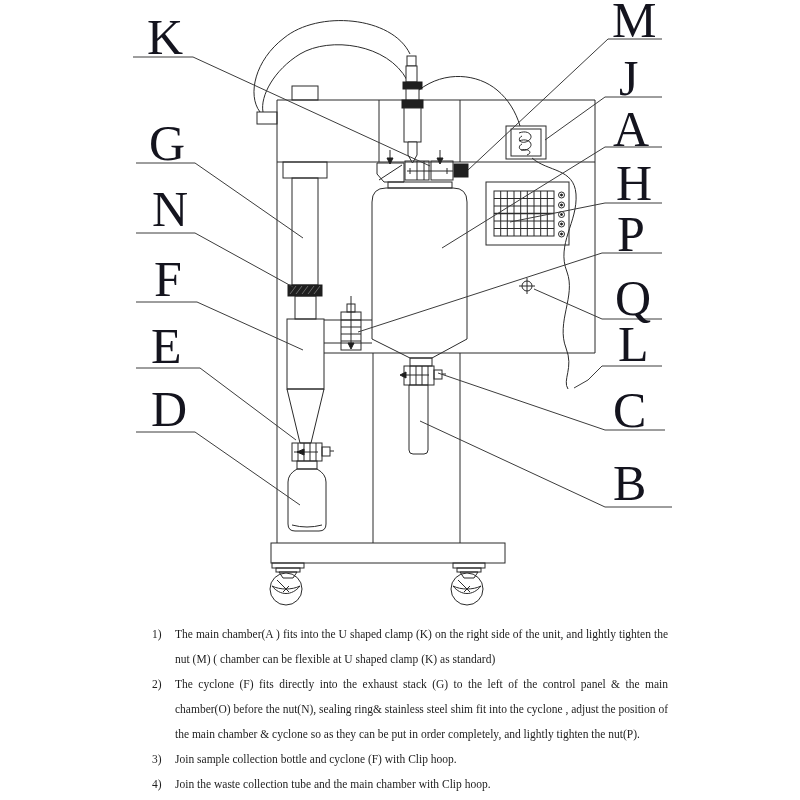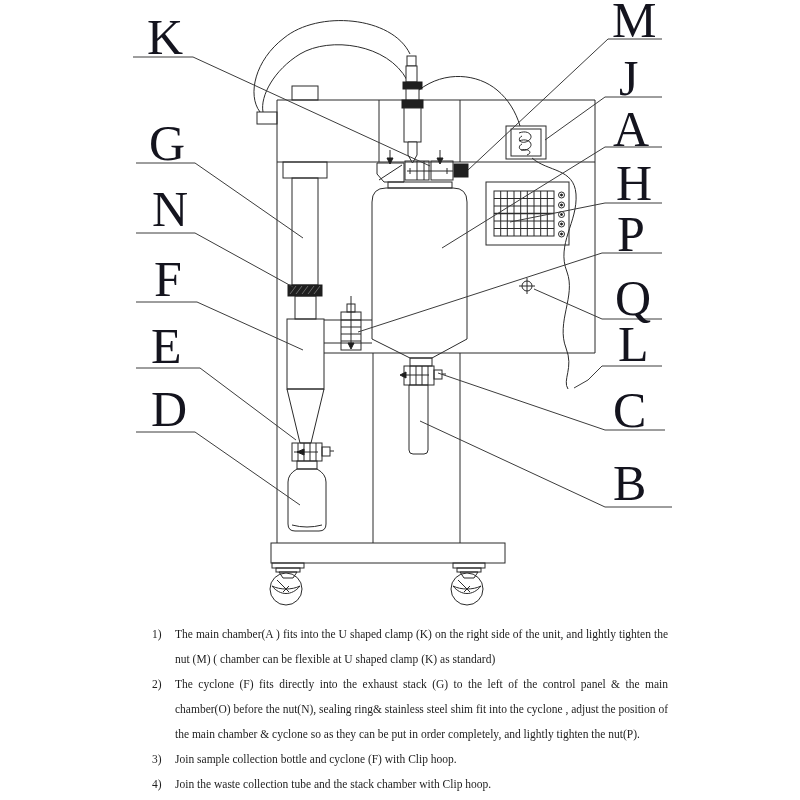--- a/index.html
+++ b/index.html
@@ -222,16 +222,16 @@
   <div class="inst-row">
     <span class="inst-num">2)</span>
     <span class="inst-txt">The cyclone (F) fits directly into the exhaust stack (G) to the left of the control panel &amp; the main chamber(O) before the nut(N), sealing ring&amp; stainless steel shim fit into the cyclone , adjust the position of the main chamber &amp; cyclone so as they can be put in order completely, and lightly tighten the nut(P).</span>
   </div>
   <div class="inst-row">
     <span class="inst-num">3)</span>
     <span class="inst-txt">Join sample collection bottle and cyclone (F) with Clip hoop.</span>
   </div>
   <div class="inst-row">
     <span class="inst-num">4)</span>
-    <span class="inst-txt">Join the waste collection tube and the stack chamber with Clip hoop.</span>
+    <span class="inst-txt">Join the waste collection tube and the main chamber with Clip hoop.</span>
   </div>
 </div>
 </div>
 
 </body></html>

